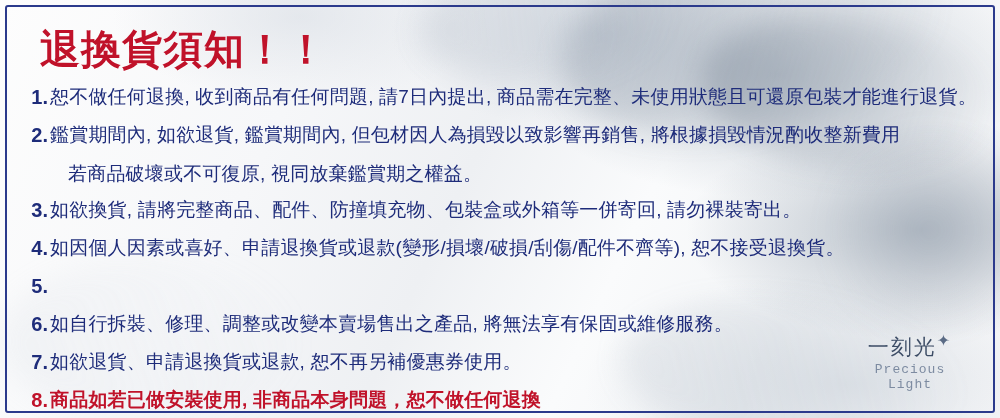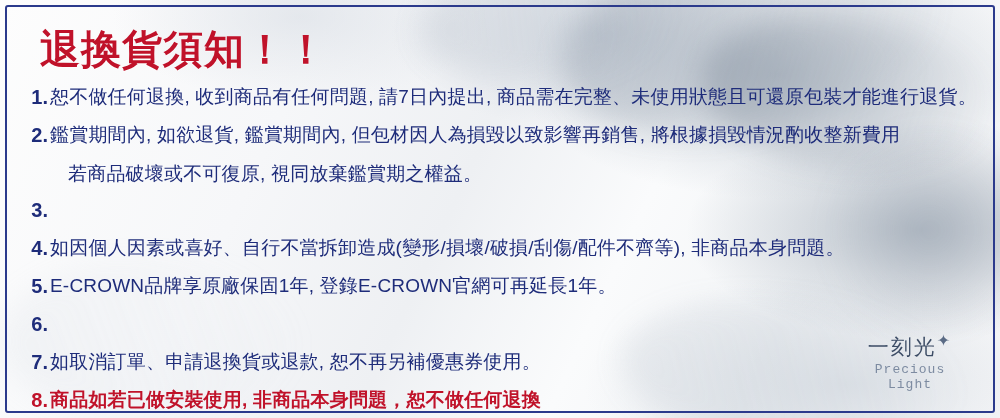--- a/index.html
+++ b/index.html
@@ -156,39 +156,40 @@
       <div class="num">2.</div>
       <div class="txt">鑑賞期間內, 如欲退貨, 鑑賞期間內, 但包材因人為損毀以致影響再銷售, 將根據損毀情況酌收整新費用</div>
     </div>
     <div class="row cont indent">
       <div class="num"></div>
       <div class="txt">若商品破壞或不可復原, 視同放棄鑑賞期之權益。</div>
     </div>
 
     <div class="row">
       <div class="num">3.</div>
+      <div class="txt">如欲換貨, 請將完整商品、配件、防撞填充物、包裝盒或外箱等一併寄回, 請勿裸裝寄出。</div>
     </div>
 
     <div class="row">
       <div class="num">4.</div>
-      <div class="txt">如因個人因素或喜好、自行不當拆卸造成(變形/損壞/破損/刮傷/配件不齊等), 非商品本身問題。</div>
+      <div class="txt">如因個人因素或喜好、申請退換貨或退款(變形/損壞/破損/刮傷/配件不齊等), 恕不接受退換貨。</div>
     </div>
 
     <div class="row">
       <div class="num">5.</div>
-      <div class="txt">E-CROWN品牌享原廠保固1年, 登錄E-CROWN官網可再延長1年。</div>
     </div>
 
     <div class="row">
       <div class="num">6.</div>
+      <div class="txt">如自行拆裝、修理、調整或改變本賣場售出之產品, 將無法享有保固或維修服務。</div>
     </div>
 
     <div class="row">
       <div class="num">7.</div>
-      <div class="txt">如取消訂單、申請退換貨或退款, 恕不再另補優惠券使用。</div>
+      <div class="txt">如欲退貨、申請退換貨或退款, 恕不再另補優惠券使用。</div>
     </div>
 
     <div class="row last">
       <div class="num">8.</div>
       <div class="txt">商品如若已做安裝使用, 非商品本身問題，恕不做任何退換</div>
     </div>
 
   </div>
 
   <div class="logo">

